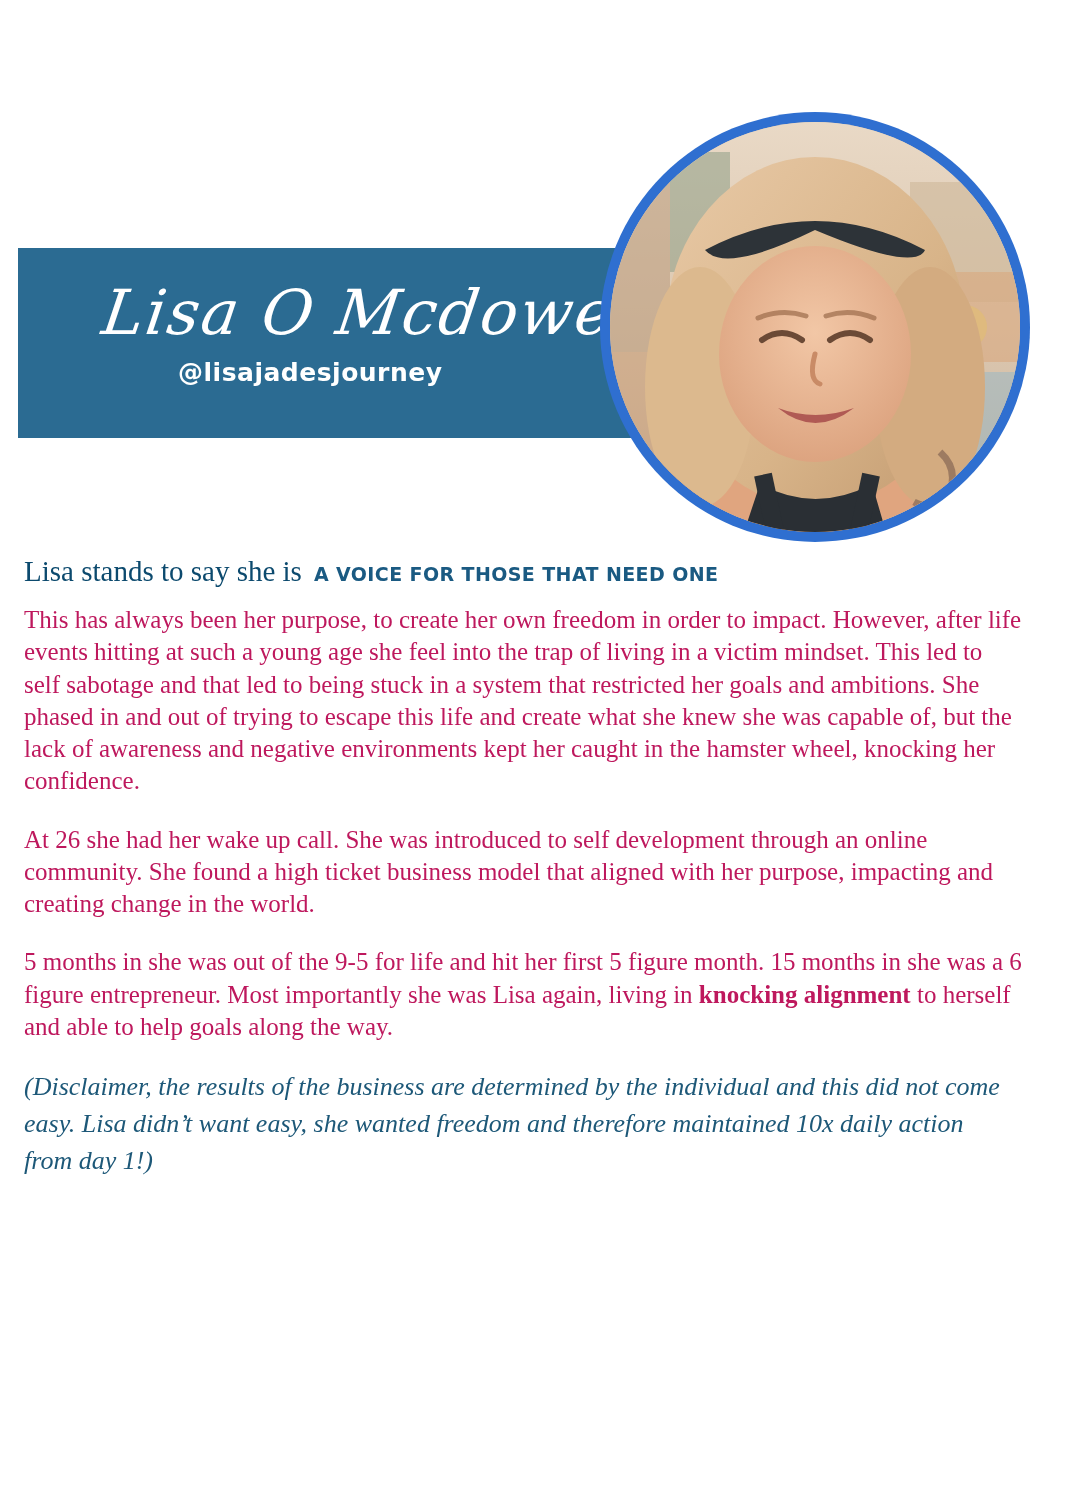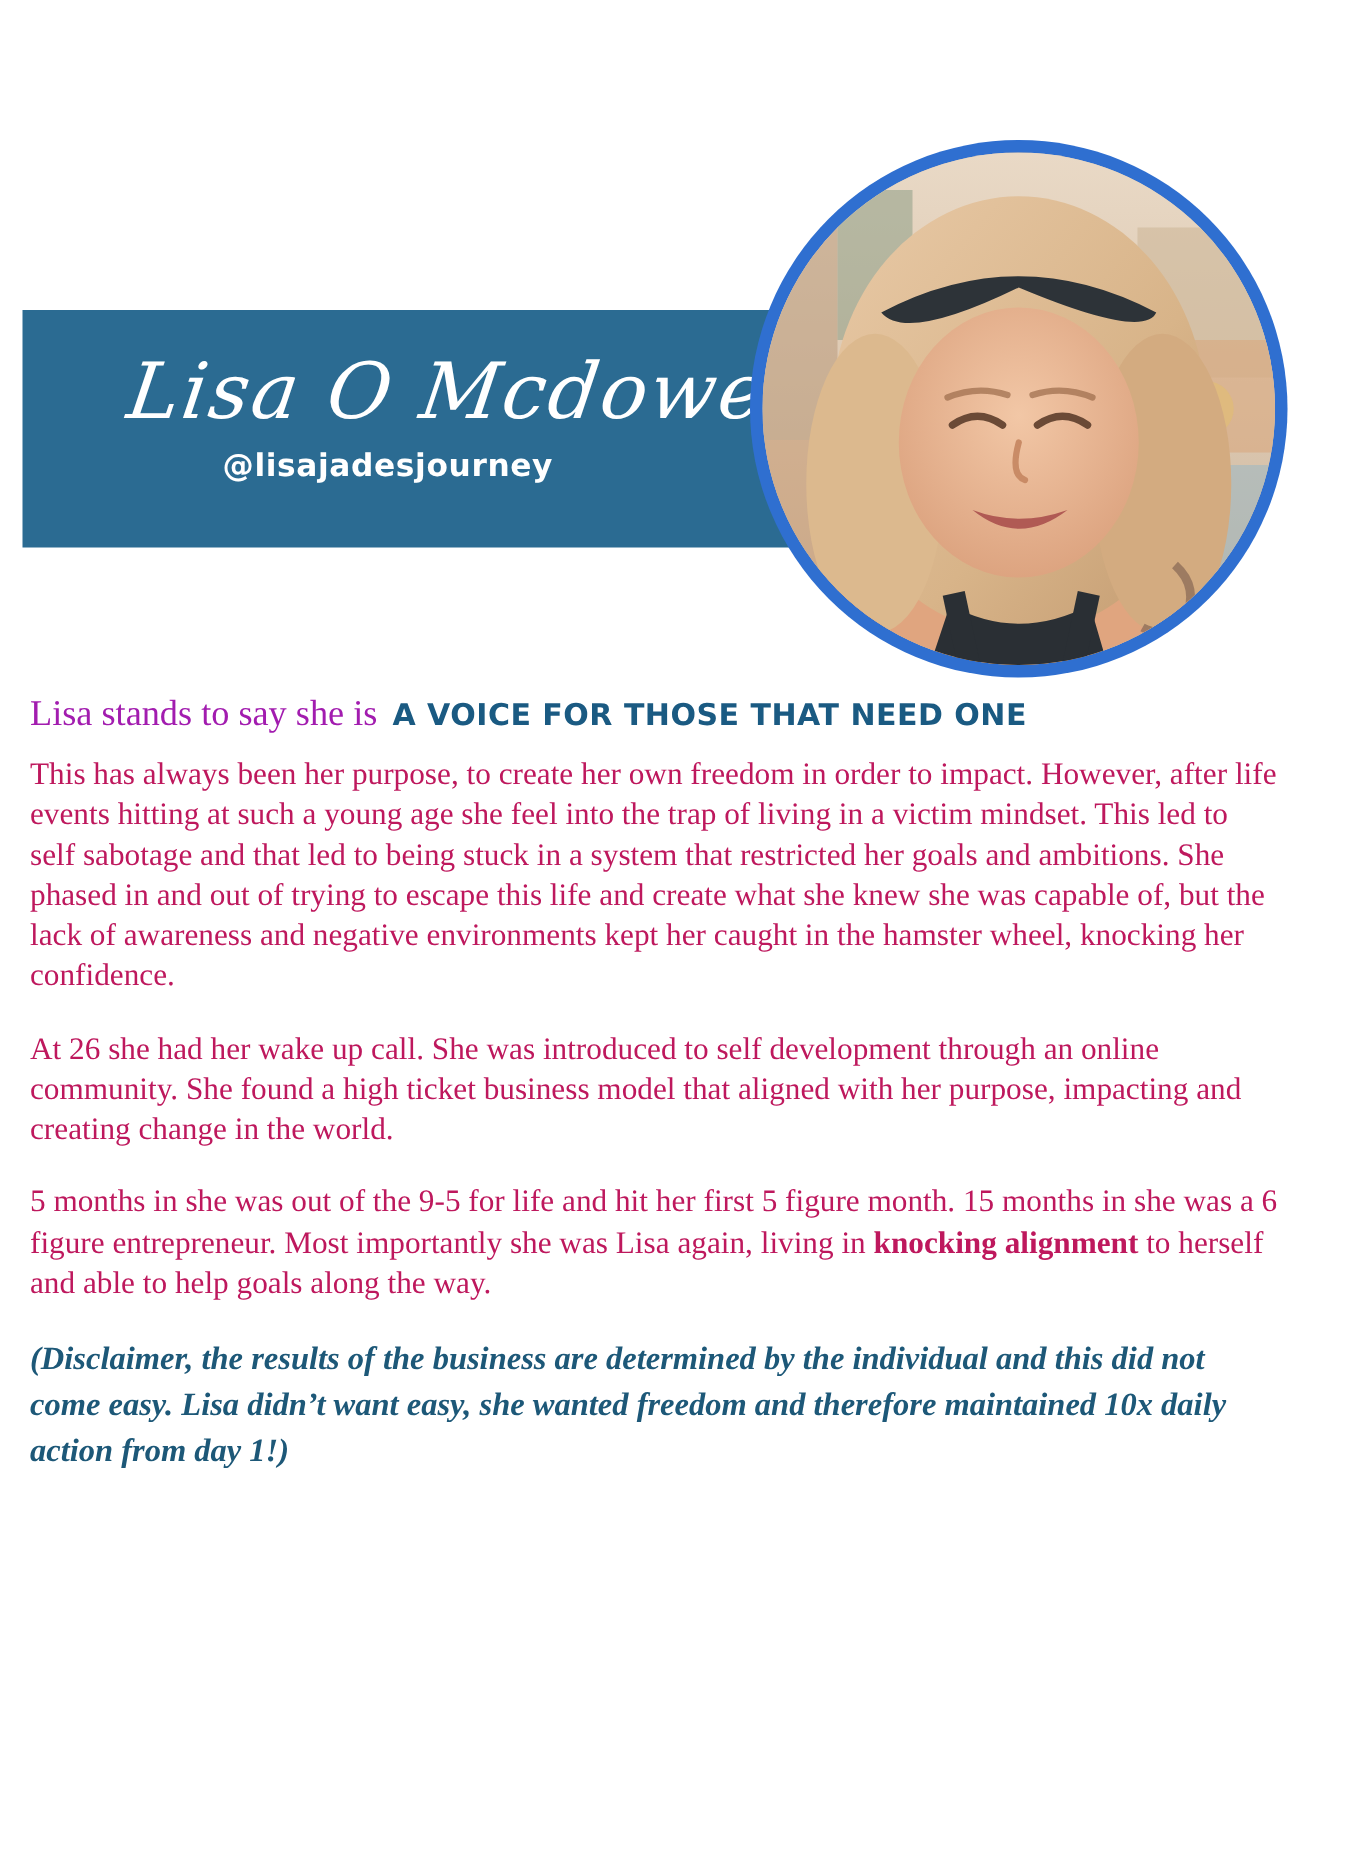--- a/index.html
+++ b/index.html
@@ -83,45 +83,45 @@
     color: #1d5878;
   }
   .lede-row {
     display: flex;
     align-items: baseline;
     gap: 12px;
     margin-bottom: 16px;
   }
   .lede-text {
     font-size: 29px;
-    color: #a21caf;
+    color: #0c4a6e;
     font-family: "Liberation Serif", serif;
   }
   .lede-strong {
     font-family: "DejaVu Sans", sans-serif;
     font-weight: bold;
-    font-size: 24px;
+    font-size: 19px;
     letter-spacing: 0.4px;
     color: #1a5a82;
   }
   p.para {
     font-size: 25px;
     line-height: 1.29;
     margin: 0 0 26px 0;
     color: #be185d;
     font-family: "Liberation Serif", serif;
   }
   p.para b {
     font-weight: bold;
   }
   .disclaimer {
     font-size: 26px;
     line-height: 1.42;
     font-style: italic;
-    font-weight: bold;
+    font-weight: normal;
     color: #1d5878;
     font-family: "Liberation Serif", serif;
     margin: 6px 0 0 0;
     width: 990px;
   }
 </style>
 </head>
 <body>
 
 <div class="header-band">

